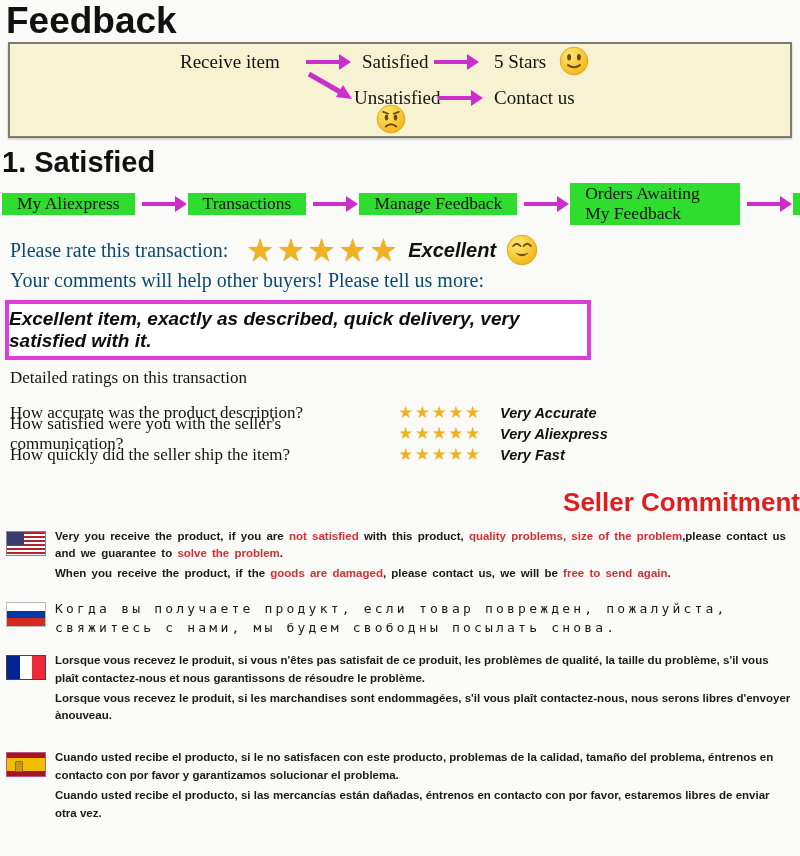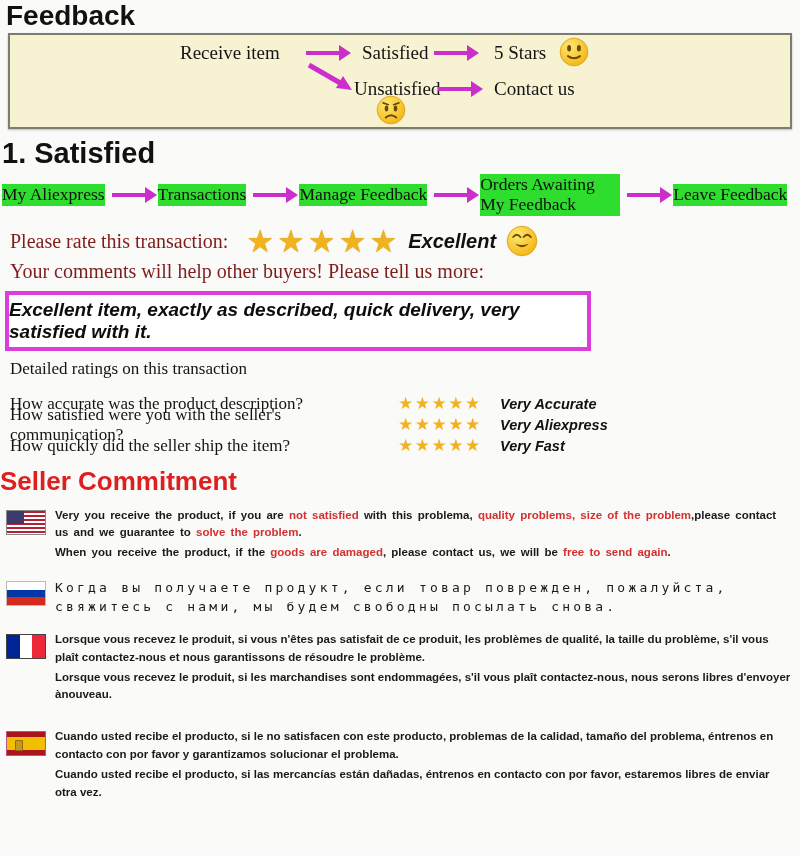--- a/index.html
+++ b/index.html
@@ -1,17 +1,17 @@
 <!DOCTYPE html>
 <html style="--magenta: #cb2ecb; --green: #2edd2e; --gold: #f0b31f; --red: #d43030; --hred: #dd1f1f; --cream: #f6f2d2;"><head>
 <meta charset="utf-8">
 <style>
   html,body{margin:0;padding:0;width:800px;height:856px;overflow:hidden;background:#fafaf8;
             font-family:"Liberation Sans",sans-serif;color:#111;}
-  h1{font-size:28px;font-weight:700;margin:2px 0 3px 6px;letter-spacing:0;line-height:1.0;}
+  h1{font-size:37px;font-weight:700;margin:2px 0 3px 6px;letter-spacing:0;line-height:1.0;}
   h2{font-size:29px;font-weight:600;margin:10px 0 6px 2px;line-height:1.0;}
 
   
   .flow-box{position:relative;margin:0 8px;height:92px;background:var(--cream);
             border:2px solid #7d7d6e;box-shadow:0 1px 2px rgba(0,0,0,.25);}
   .fc{position:absolute;font-family:"Liberation Serif",serif;font-size:19px;color:#141414;white-space:nowrap;}
   .fc-receive{left:170px;top:7px}
   .fc-satisfied{left:352px;top:7px}
   .fc-5stars{left:484px;top:7px}
   .fc-unsat{left:344px;top:43px}
@@ -24,43 +24,43 @@
   .fa1{left:296px;top:16px}.fa2{left:424px;top:16px}.fa3{left:428px;top:52px}
   .diag{position:absolute;left:296px;top:28px;}
   .diag line{stroke:var(--magenta);stroke-width:5;}
   .diag polygon{fill:var(--magenta);}
   .smiley-happy{position:absolute;left:549px;top:2px;}
   .smiley-sad{position:absolute;left:366px;top:60px;}
 
   
   .steps{display:flex;align-items:center;margin:2px 2px 0 2px;flex-wrap:nowrap;}
   .step-box{background:var(--green);font-family:"Liberation Serif",serif;font-size:17.5px;
-            color:#101010;padding:1px 0 2px;line-height:1.12;max-width:140px;flex:none;}
+            color:#101010;padding:1px 15px 2px;line-height:1.12;max-width:140px;flex:none;}
   .steps .harrow{margin:0 12px 0 7px;}
 
   
   .rate-line{display:flex;align-items:center;margin:9px 0 0 10px;}
-  .serif20{font-family:"Liberation Serif",serif;font-size:20px;color:#7f1d1d;}
+  .serif20{font-family:"Liberation Serif",serif;font-size:20px;color:#0c4a6e;}
   .big-stars{color:var(--gold);font-size:31px;letter-spacing:3px;line-height:1;margin:0 8px 0 18px;
              text-shadow:0 0 1px #c98f10;}
   .grade-xl{font-style:italic;font-weight:700;font-size:20px;margin-right:10px;}
   .comments-line{margin:3px 0 8px 10px;}
   .comment-box{margin-left:5px;width:578px;border:4px solid #dc3edc;background:#fff;
                font-style:italic;font-weight:700;font-size:19px;padding:4px 0;color:#0d0d0d;}
 
   
   .detailed{margin:8px 0 0 10px;font-family:"Liberation Serif",serif;}
   .dheading{font-size:17px;margin-bottom:14px;color:#141414;}
   .drow{display:flex;align-items:center;height:21px;}
   .dq{width:388px;font-size:17px;color:#141414;}
   .dstars{color:var(--gold);font-size:17px;letter-spacing:1.5px;width:102px;line-height:1;}
   .dgrade{font-family:"Liberation Sans",sans-serif;font-style:italic;font-weight:700;font-size:14.5px;}
 
   
-  .cheading{text-align:left;color:var(--hred);font-weight:700;font-size:26px;margin:10px 0 10px;}
+  .cheading{text-align:right;color:var(--hred);font-weight:700;font-size:26px;margin:22px 0 10px;}
   .entry{display:flex;margin:0 6px 14px 4px;}
   .entry-en{margin-bottom:15px}.entry-ru{margin-bottom:12px}.entry-fr{margin-bottom:22px}.entry-es{margin-bottom:8px}
   .etext{flex:1;color:#1a1a1a;}
   .etext p{margin:0 0 2px 0;}
   .red{color:var(--red);}
   .entry-en .etext{font-weight:700;font-size:11.5px;line-height:1.5;word-spacing:2px;}
   .entry-ru .etext{font-family:"DejaVu Sans Mono",monospace;font-size:13px;line-height:1.5;letter-spacing:3.2px;}
   .entry-fr .etext,.entry-es .etext,.entry-pt .etext{font-weight:700;font-size:11.5px;line-height:1.55;}
 
   
@@ -167,21 +167,21 @@
       </div>
     </div>
 </div>
 
 <div>
   <div class="cheading">Seller Commitment</div>
   <div>
       <div class="entry entry-en">
         <div class="flag flag-us"></div>
         <div class="etext">
-          <p><span>Very you receive the product, if you are </span><span class="red">not satisfied</span><span> with this problema, </span><span class="red">quality problems,</span><span> </span><span class="red">size of the problem</span><span>,please contact us and we guarantee to </span><span class="red">solve the problem</span><span>.</span></p>
+          <p><span>Very you receive the product, if you are </span><span class="red">not satisfied</span><span> with this product, </span><span class="red">quality problems,</span><span> </span><span class="red">size of the problem</span><span>,please contact us and we guarantee to </span><span class="red">solve the problem</span><span>.</span></p>
           <p><span>When you receive the product, if the </span><span class="red">goods are damaged</span><span>, please contact us, we will be </span><span class="red">free to send again</span><span>.</span></p>
         </div>
       </div>
       <div class="entry entry-ru">
         <div class="flag flag-ru"></div>
         <div class="etext">
           <p><span>Когда вы получаете продукт, если товар поврежден, пожалуйста, свяжитесь с нами, мы будем свободны посылать снова.</span></p>
         </div>
       </div>
       <div class="entry entry-fr">

